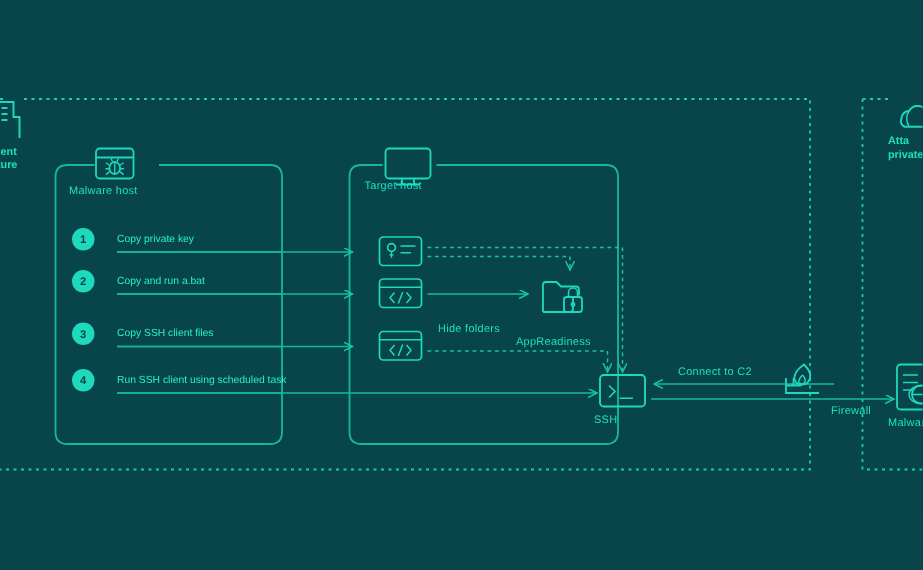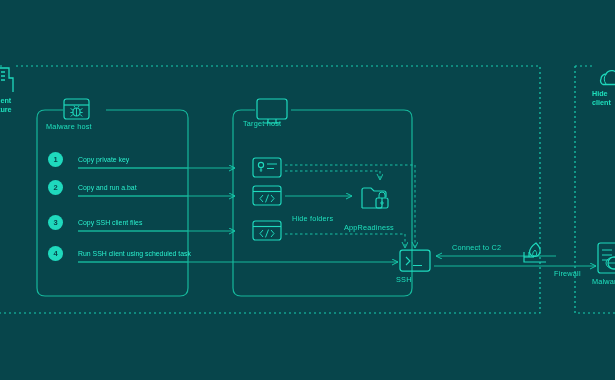--- a/index.html
+++ b/index.html
@@ -180,22 +180,22 @@
       <path d="M608,263 L620,263 M614,257 a8,6 0 0 1 0,12 a8,6 0 0 1 0,-12" stroke-width="0.9"></path>
     </g>
 
   </svg>
 
   <div class="zone-lbl" style="left:-6px;top:96px;">
     <div>ment</div>
     <div>cture</div>
   </div>
   <div class="zone-lbl" style="left:592px;top:89px;">
-    <div>Hide</div>
-    <div>client</div>
+    <div>Atta</div>
+    <div>private</div>
   </div>
 
   <div class="lbl" style="left:46px;top:122px;">Malware host</div>
   <div class="lbl" style="left:243px;top:119px;">Target host</div>
 
   <div class="step-num" style="left:48px;top:152px;">1</div>
   <div class="step-txt" style="left:78px;top:156px;">Copy private key</div>
 
   <div class="step-num" style="left:48px;top:180px;">2</div>
   <div class="step-txt" style="left:78px;top:184px;">Copy and run a.bat</div>

